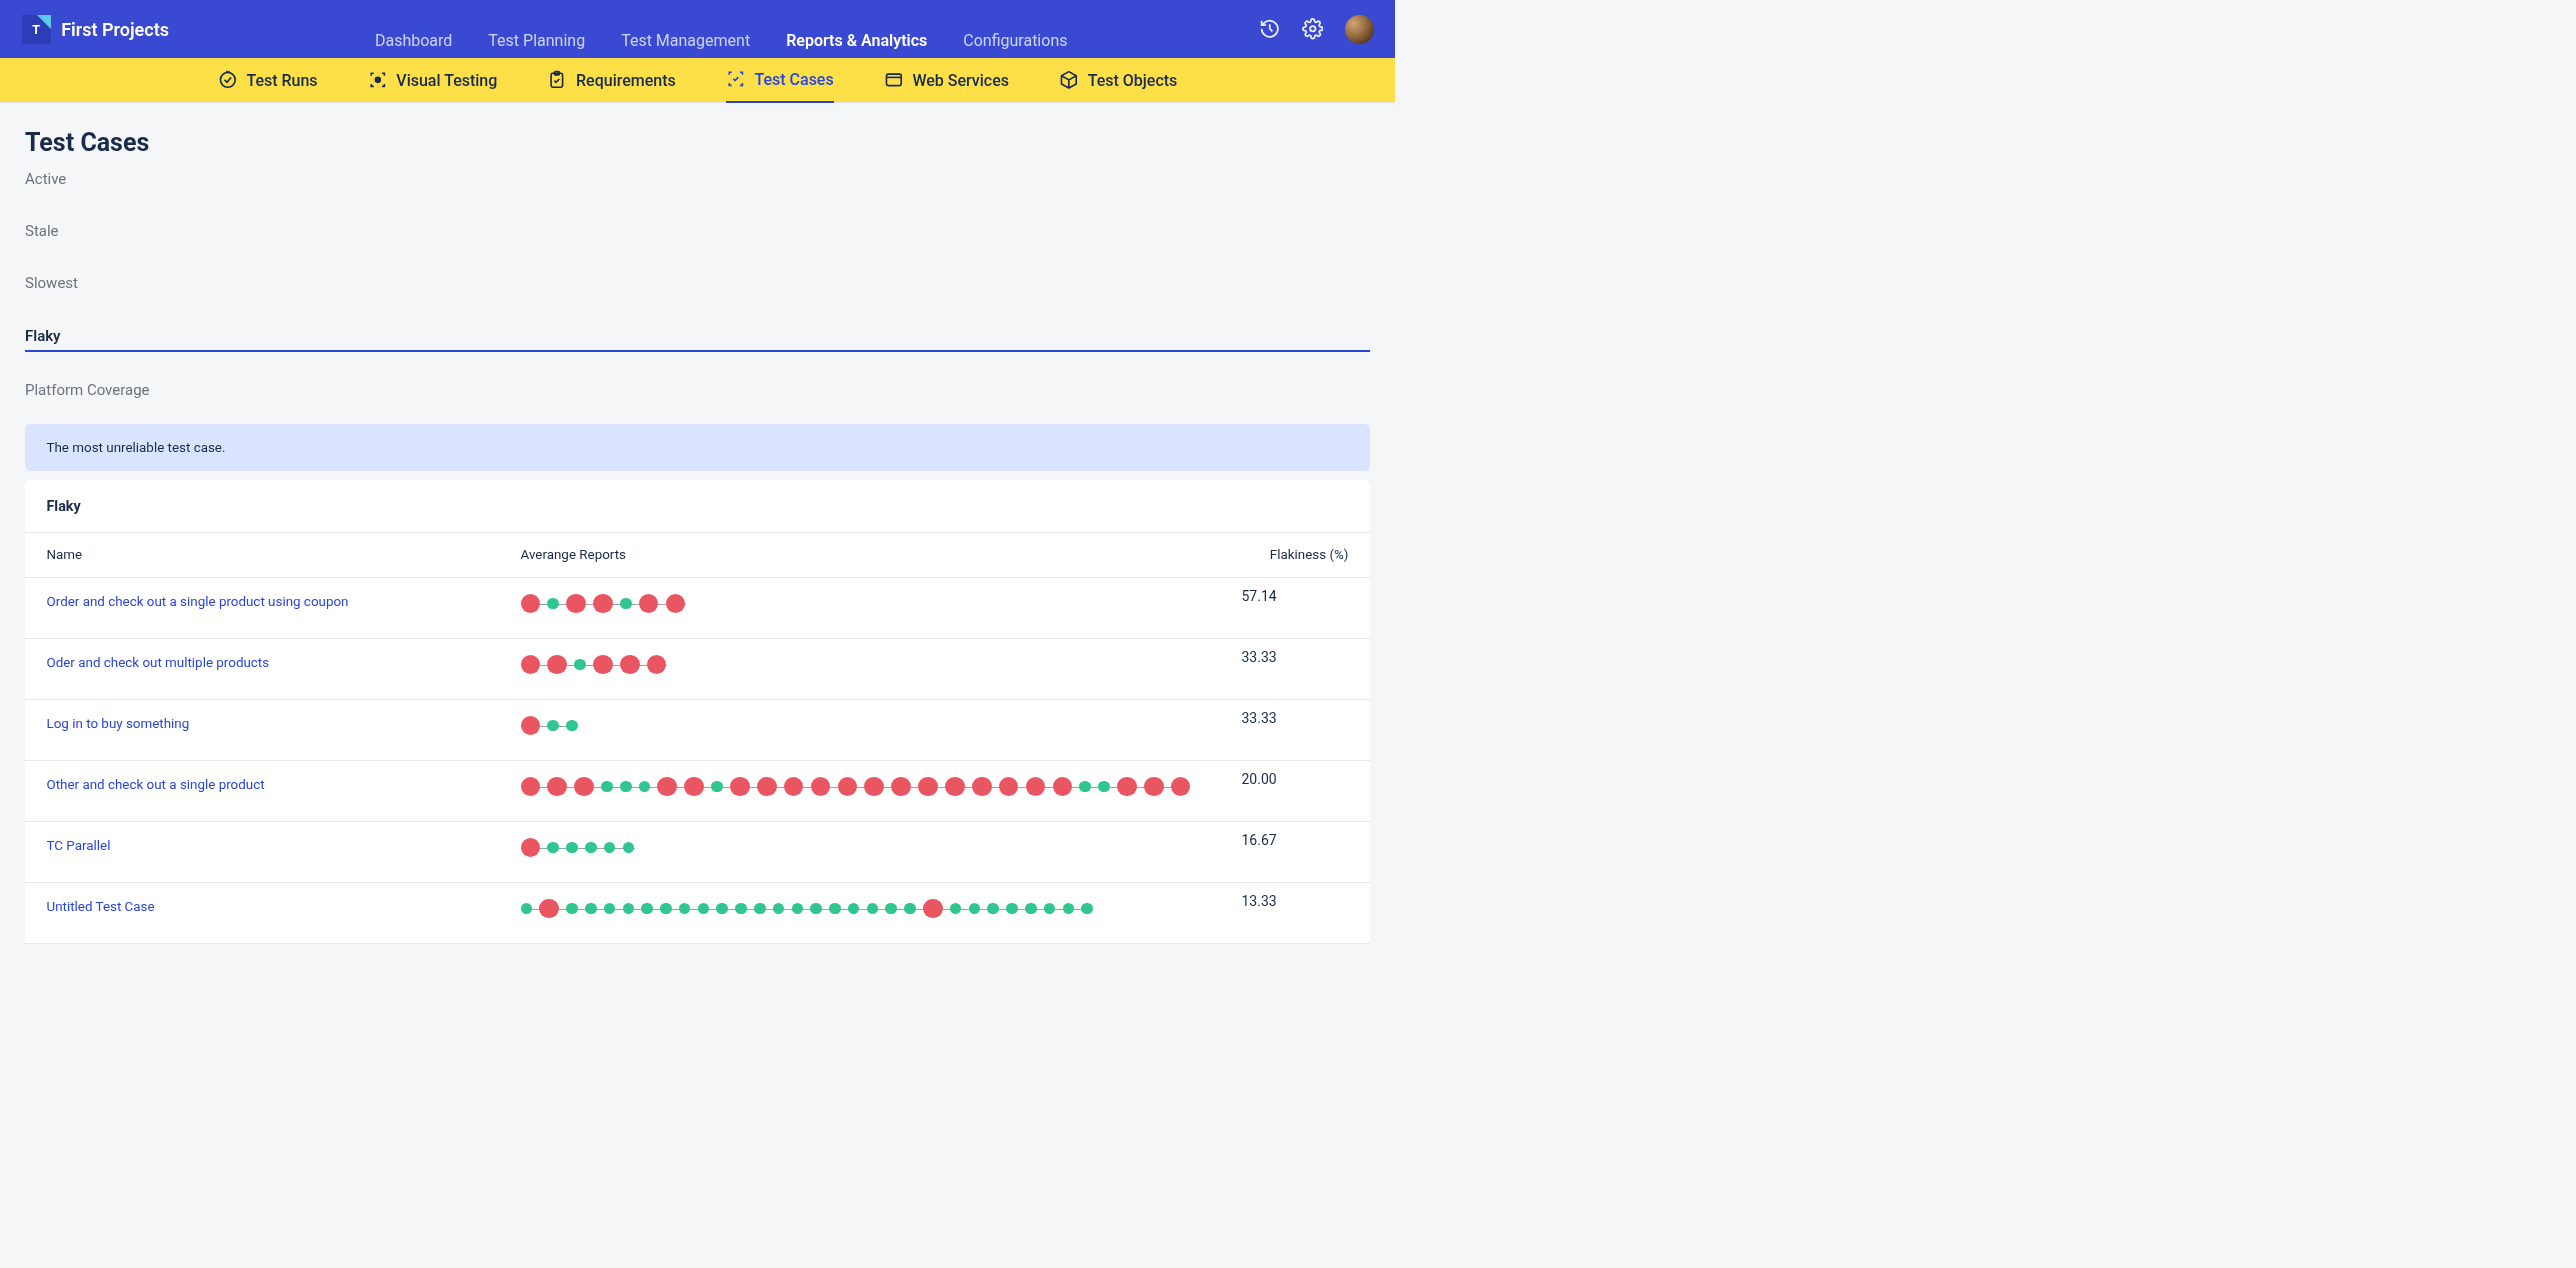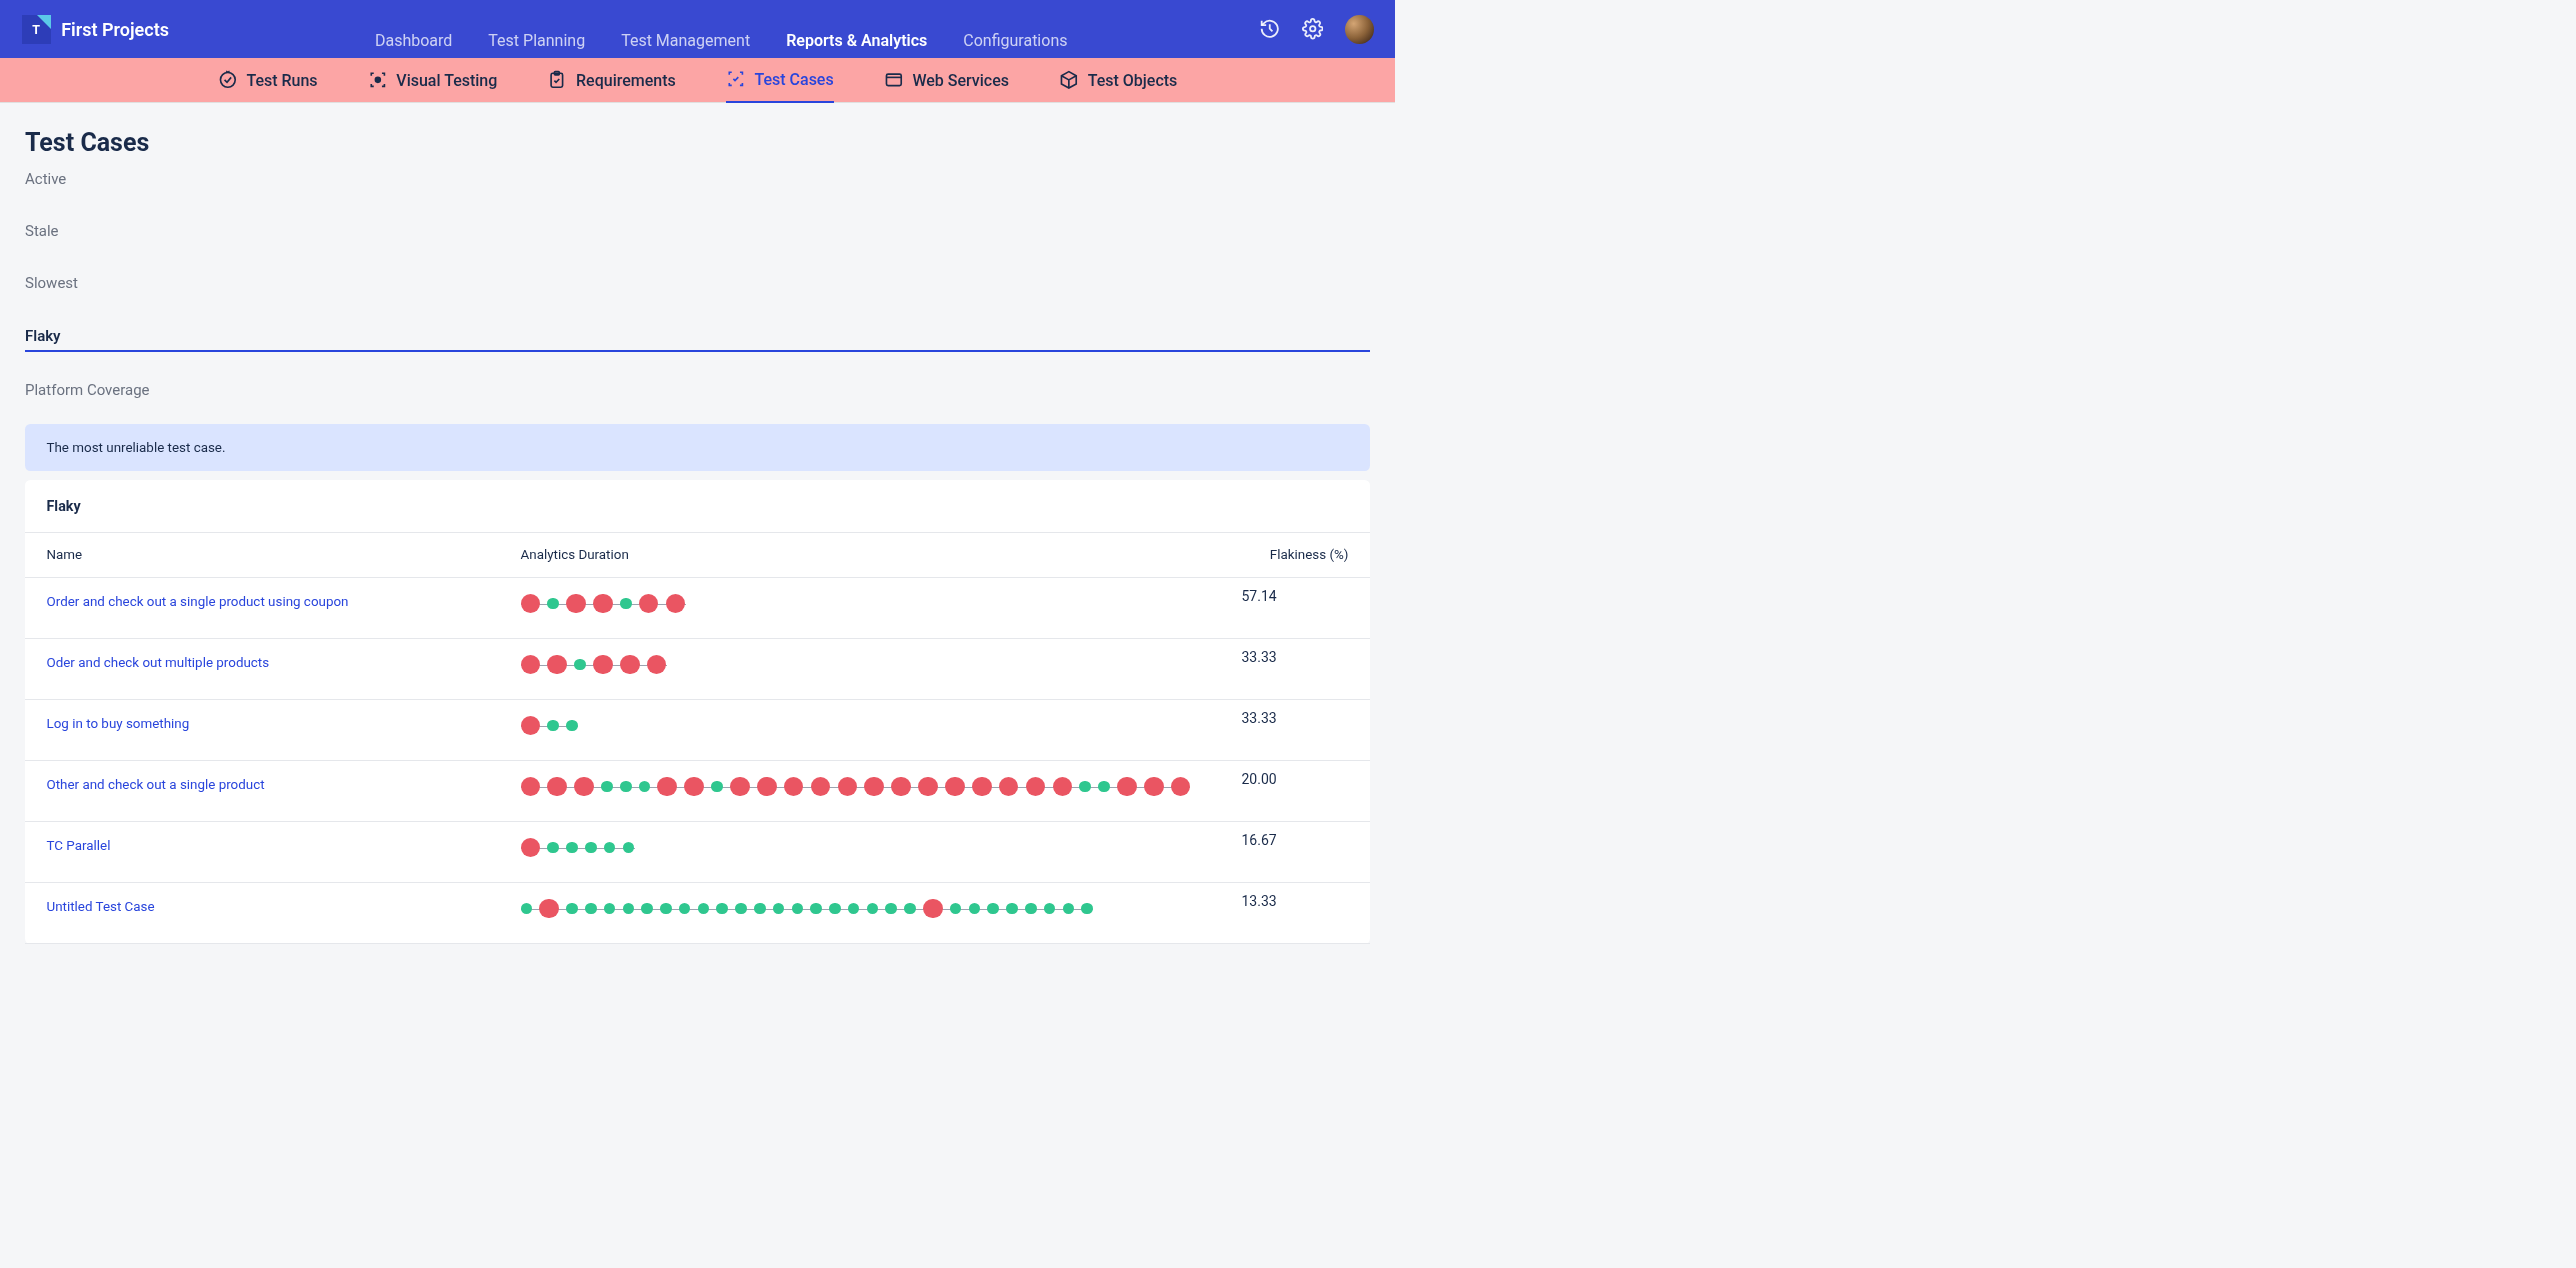--- a/index.html
+++ b/index.html
@@ -82,21 +82,21 @@
   justify-content: center;
 }
 .avatar {
   width: 29px;
   height: 29px;
   border-radius: 50%;
   background: radial-gradient(circle at 30% 30%, #d4a574, #8b6239 50%, #2a1810);
   cursor: pointer;
 }
 .sub-nav {
-  background: #fca5a5;
+  background: #fde047;
   border-bottom: 0.9px solid #e0e0e0;
   height: 45px;
   display: flex;
   align-items: center;
   justify-content: center;
   gap: 50px;
 }
 .sub-nav-item {
   display: flex;
   align-items: center;
@@ -319,21 +319,21 @@
       <div class="tab">Stale</div>
       <div class="tab">Slowest</div>
       <div class="tab active">Flaky</div>
       <div class="tab">Platform Coverage</div>
     </div>
   <div class="info-banner">The most unreliable test case.</div>
   <div class="card">
     <div class="card-title">Flaky</div>
     <div class="table-header">
       <div class="col-name">Name</div>
-      <div class="col-duration">Analytics Duration</div>
+      <div class="col-duration">Averange Reports</div>
       <div class="col-flakiness">Flakiness (%)</div>
     </div>
     <div id="table-body">
         <div class="table-row">
           <div class="row-name">Order and check out a single product using coupon</div>
           <div class="row-duration">
             <div class="dots-container">
               <div class="dots-line" style="width: 165px;"></div>
               <div class="dot fail large"></div>
               <div class="dot pass small"></div>

